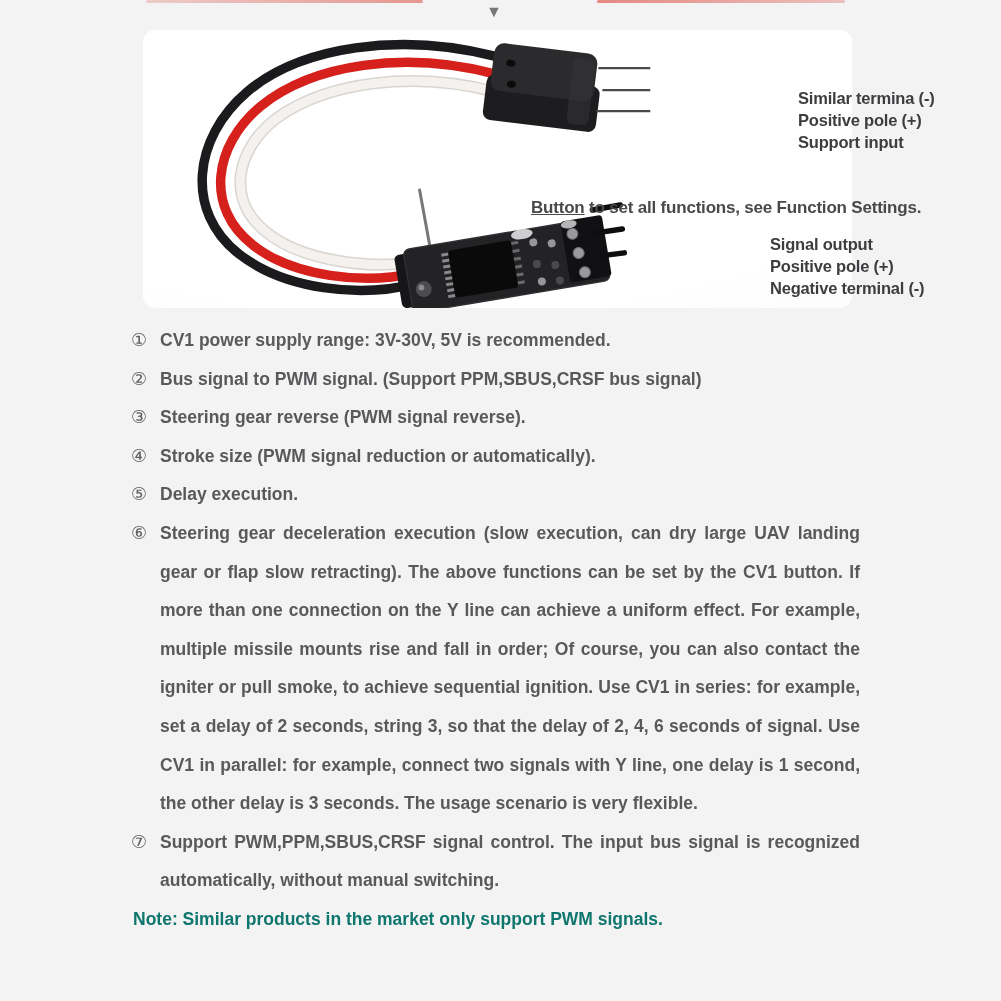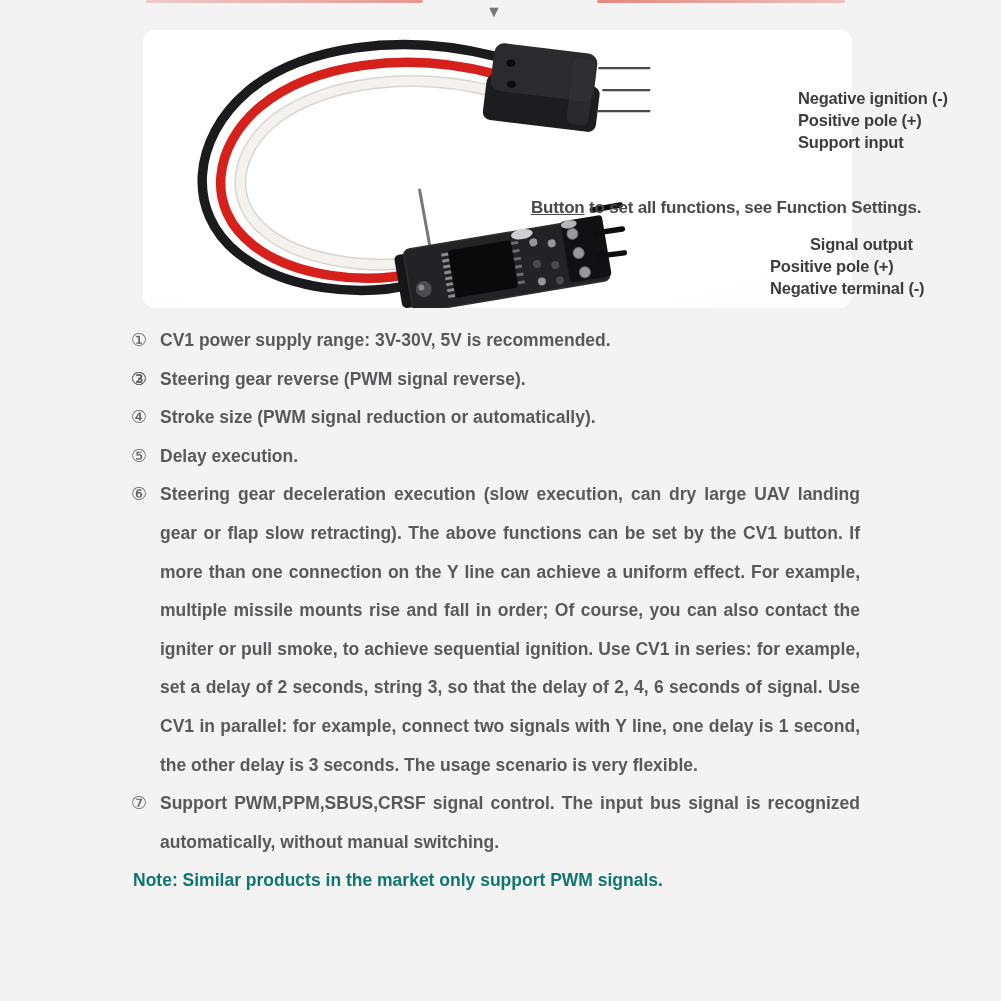--- a/index.html
+++ b/index.html
@@ -15,21 +15,21 @@
   
   .photo-card{position:absolute;left:143px;top:30px;width:709px;height:278px;border-radius:12px;
     background:radial-gradient(120% 120% at 40% 30%,#ffffff 60%,#faf8f7 100%);}
   .photo-card svg{position:absolute;left:0;top:0;}
 
   
   .lbl{position:absolute;font-size:16.5px;font-weight:700;color:#3c3d3f;letter-spacing:-0.2px;line-height:20px;white-space:nowrap;}
   .lbl-t0{left:655px;top:58px;}
   .lbl-t1{left:655px;top:80px;}
   .lbl-t2{left:655px;top:102px;}
-  .lbl-b0{left:627px;top:204px;margin-left:40px;}
+  .lbl-b0{left:627px;top:204px;}
   .lbl-b1{left:627px;top:226px;}
   .lbl-b2{left:627px;top:248px;}
   .btn-note{position:absolute;left:388px;top:168px;font-size:17px;font-weight:700;color:#48494b;letter-spacing:-0.2px;white-space:nowrap;}
   .btn-note .u{text-decoration:underline;margin-top:43px;}
 
   
   .features{position:absolute;left:133px;top:321px;width:727px;color:#58595b;}
   .feature-item{position:relative;padding-left:27px;font-size:17.5px;font-weight:700;line-height:38.6px;text-align:justify;letter-spacing:0;}
   .feature-item .marker{position:absolute;left:-2px;top:0;font-size:18px;font-weight:400;color:#5d5e60;}
   .note-line{font-size:17.5px;font-weight:700;line-height:38.6px;color:#0f766e;}
@@ -101,34 +101,34 @@
 
         <circle cx="14" cy="32" r="8" fill="#4c4c50"></circle>
         <circle cx="12" cy="30" r="3" fill="#8c8c90"></circle>
       </g>
 
       <line x1="450" y1="180" x2="478" y2="175" stroke="#0e0e10" stroke-width="5.5" stroke-linecap="round"></line>
       <line x1="454" y1="203" x2="480" y2="199" stroke="#0e0e10" stroke-width="5.5" stroke-linecap="round"></line>
       <line x1="458" y1="226" x2="482" y2="223" stroke="#0e0e10" stroke-width="5.5" stroke-linecap="round"></line>
     </svg>
 
-    <div class="lbl lbl-t0">Negative ignition (-)</div>
+    <div class="lbl lbl-t0">Similar termina (-)</div>
     <div class="lbl lbl-t1">Positive pole (+)</div>
     <div class="lbl lbl-t2">Support input</div>
 
     <div class="btn-note"><span class="u">Button</span><span> to set all functions, see Function Settings.</span></div>
 
     <div class="lbl lbl-b0">Signal output</div>
     <div class="lbl lbl-b1">Positive pole (+)</div>
     <div class="lbl lbl-b2">Negative terminal (-)</div>
   </div>
 
   <div class="features">
     <div class="feature-item"><span class="marker">①</span><span>CV1 power supply range: 3V-30V, 5V is recommended.</span></div>
-    <div class="feature-item"><span class="marker">②</span></div>
+    <div class="feature-item"><span class="marker">②</span><span>Bus signal to PWM signal. (Support PPM,SBUS,CRSF bus signal)</span></div>
     <div class="feature-item"><span class="marker">③</span><span>Steering gear reverse (PWM signal reverse).</span></div>
     <div class="feature-item"><span class="marker">④</span><span>Stroke size (PWM signal reduction or automatically).</span></div>
     <div class="feature-item"><span class="marker">⑤</span><span>Delay execution.</span></div>
     <div class="feature-item"><span class="marker">⑥</span><span>Steering gear deceleration execution (slow execution, can dry large UAV landing gear or flap slow retracting). The above functions can be set by the CV1 button. If more than one connection on the Y line can achieve a uniform effect. For example, multiple missile mounts rise and fall in order; Of course, you can also contact the igniter or pull smoke, to achieve sequential ignition. Use CV1 in series: for example, set a delay of 2 seconds, string 3, so that the delay of 2, 4, 6 seconds of signal. Use CV1 in parallel: for example, connect two signals with Y line, one delay is 1 second, the other delay is 3 seconds. The usage scenario is very flexible.</span></div>
     <div class="feature-item"><span class="marker">⑦</span><span>Support PWM,PPM,SBUS,CRSF signal control. The input bus signal is recognized automatically, without manual switching.</span></div>
     <div class="note-line">Note: Similar products in the market only support PWM signals.</div>
   </div>
 
 </div>
 

